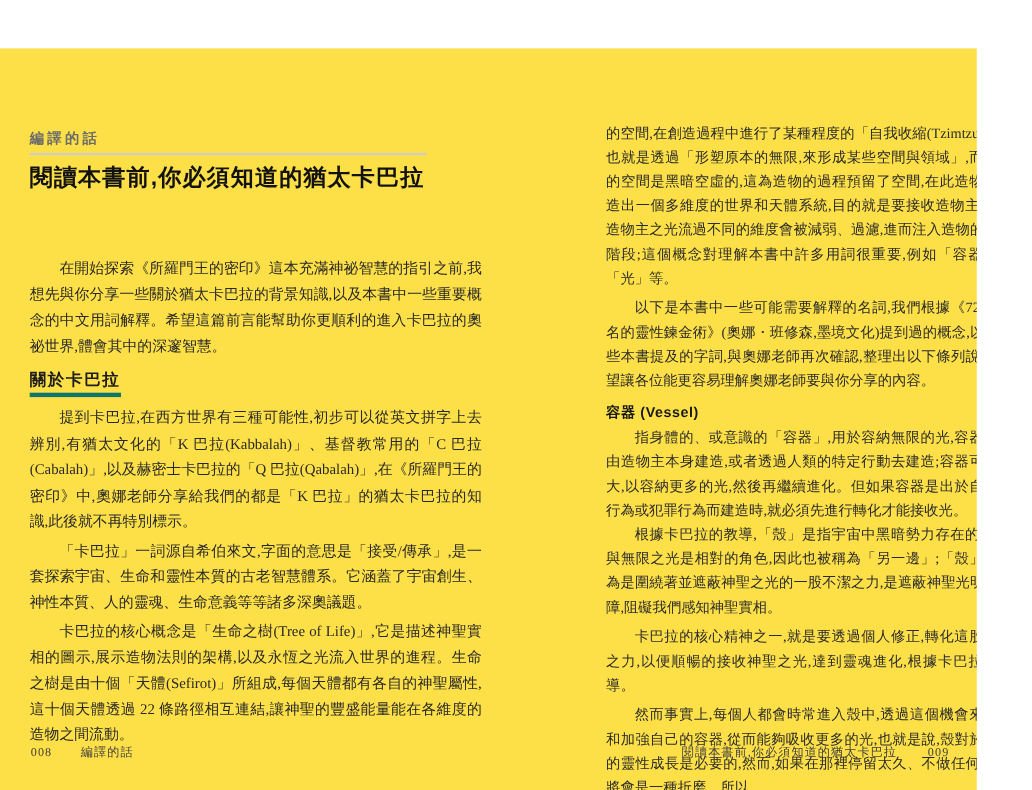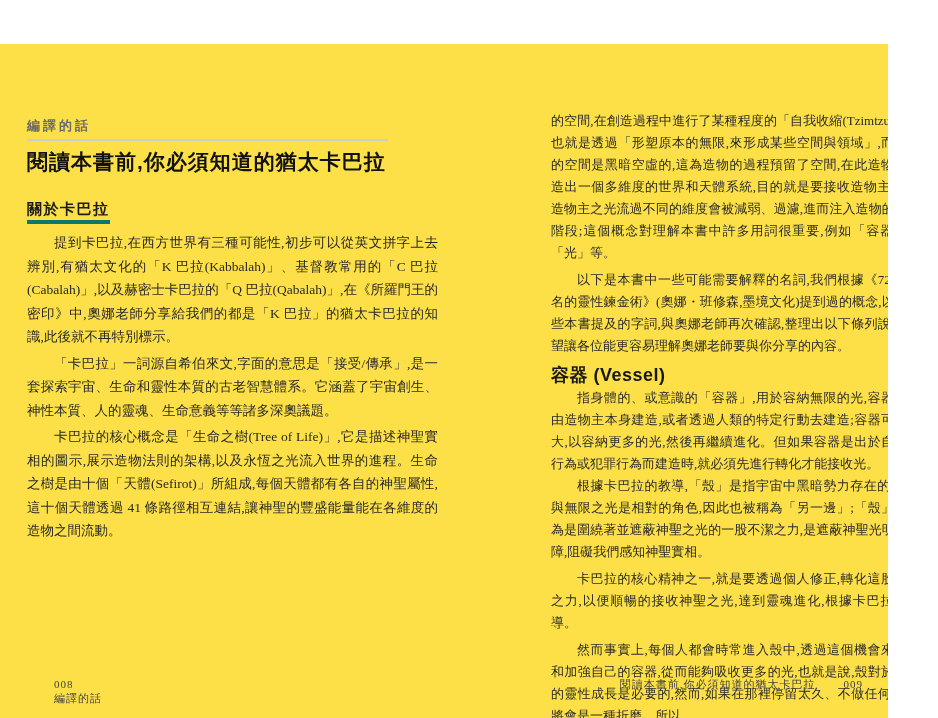--- a/index.html
+++ b/index.html
@@ -77,59 +77,60 @@
     width: 370px;
   }
   .col-right p {
     font-size: 13px;
     line-height: 22px;
     color: #2a2a2a;
   }
   .term-heading {
     font-family: "Liberation Sans", sans-serif;
     font-weight: 700;
-    font-size: 18px;
+    font-size: 13px;
     line-height: 18px;
     letter-spacing: 0.5px;
     color: #181818;
     margin: 9px 0 3px 0;
   }
   .r-para-gap { margin-top: 5px !important; }
   
   .footer {
     position: absolute;
     top: 633px;
     font-size: 11px;
     line-height: 14px;
     letter-spacing: 1px;
     color: #3f3f3f;
     display: flex;
     align-items: baseline;
   }
-  .footer-left { left: 28px; flex-direction: column; }
+  .footer-left { left: 28px; }
   .footer-left .running-head { margin-left: 26px; }
   .footer-right { right: 25px; }
   .footer-right .page-num { margin-left: 28px; }
 </style>
 </head>
 <body>
 
 <div class="spread">
 
   <div class="col-left">
     <div class="eyebrow">編譯的話</div>
     <hr class="divider">
     <h1 class="page-title">閱讀本書前,你必須知道的猶太卡巴拉</h1>
 
+    <p class="indent intro">在開始探索《所羅門王的密印》這本充滿神祕智慧的指引之前,我想先與你分享一些關於猶太卡巴拉的背景知識,以及本書中一些重要概念的中文用詞解釋。希望這篇前言能幫助你更順利的進入卡巴拉的奧祕世界,體會其中的深邃智慧。</p>
 
     <div>
       <span class="sec-heading">關於卡巴拉</span>
       <p class="indent gap-after-heading">提到卡巴拉,在西方世界有三種可能性,初步可以從英文拼字上去辨別,有猶太文化的「K 巴拉(Kabbalah)」、基督教常用的「C 巴拉(Cabalah)」,以及赫密士卡巴拉的「Q 巴拉(Qabalah)」,在《所羅門王的密印》中,奧娜老師分享給我們的都是「K 巴拉」的猶太卡巴拉的知識,此後就不再特別標示。</p>
       <p class="indent para-gap">「卡巴拉」一詞源自希伯來文,字面的意思是「接受/傳承」,是一套探索宇宙、生命和靈性本質的古老智慧體系。它涵蓋了宇宙創生、神性本質、人的靈魂、生命意義等等諸多深奧議題。</p>
-      <p class="indent para-gap">卡巴拉的核心概念是「生命之樹(Tree of Life)」,它是描述神聖實相的圖示,展示造物法則的架構,以及永恆之光流入世界的進程。生命之樹是由十個「天體(Sefirot)」所組成,每個天體都有各自的神聖屬性,這十個天體透過 41 條路徑相互連結,讓神聖的豐盛能量能在各維度的造物之間流動。</p>
+      <p class="indent para-gap">卡巴拉的核心概念是「生命之樹(Tree of Life)」,它是描述神聖實相的圖示,展示造物法則的架構,以及永恆之光流入世界的進程。生命之樹是由十個「天體(Sefirot)」所組成,每個天體都有各自的神聖屬性,這十個天體透過 22 條路徑相互連結,讓神聖的豐盛能量能在各維度的造物之間流動。</p>
     </div>
   </div>
 
   <div class="col-right">
     <p>的空間,在創造過程中進行了某種程度的「自我收縮(Tzimtzum)」,也就是透過「形塑原本的無限,來形成某些空間與領域」,而初始的空間是黑暗空虛的,這為造物的過程預留了空間,在此造物主創造出一個多維度的世界和天體系統,目的就是要接收造物主之光,造物主之光流過不同的維度會被減弱、過濾,進而注入造物的各個階段;這個概念對理解本書中許多用詞很重要,例如「容器」、「光」等。</p>
     <p class="indent r-para-gap">以下是本書中一些可能需要解釋的名詞,我們根據《72 神之名的靈性鍊金術》(奧娜・班修森,墨境文化)提到過的概念,以及一些本書提及的字詞,與奧娜老師再次確認,整理出以下條列說明,希望讓各位能更容易理解奧娜老師要與你分享的內容。</p>
 
     <div>
       <div class="term-heading">容器 (Vessel)</div>
       <p class="indent">指身體的、或意識的「容器」,用於容納無限的光,容器可以由造物主本身建造,或者透過人類的特定行動去建造;容器可以擴大,以容納更多的光,然後再繼續進化。但如果容器是出於自私的行為或犯罪行為而建造時,就必須先進行轉化才能接收光。</p>

